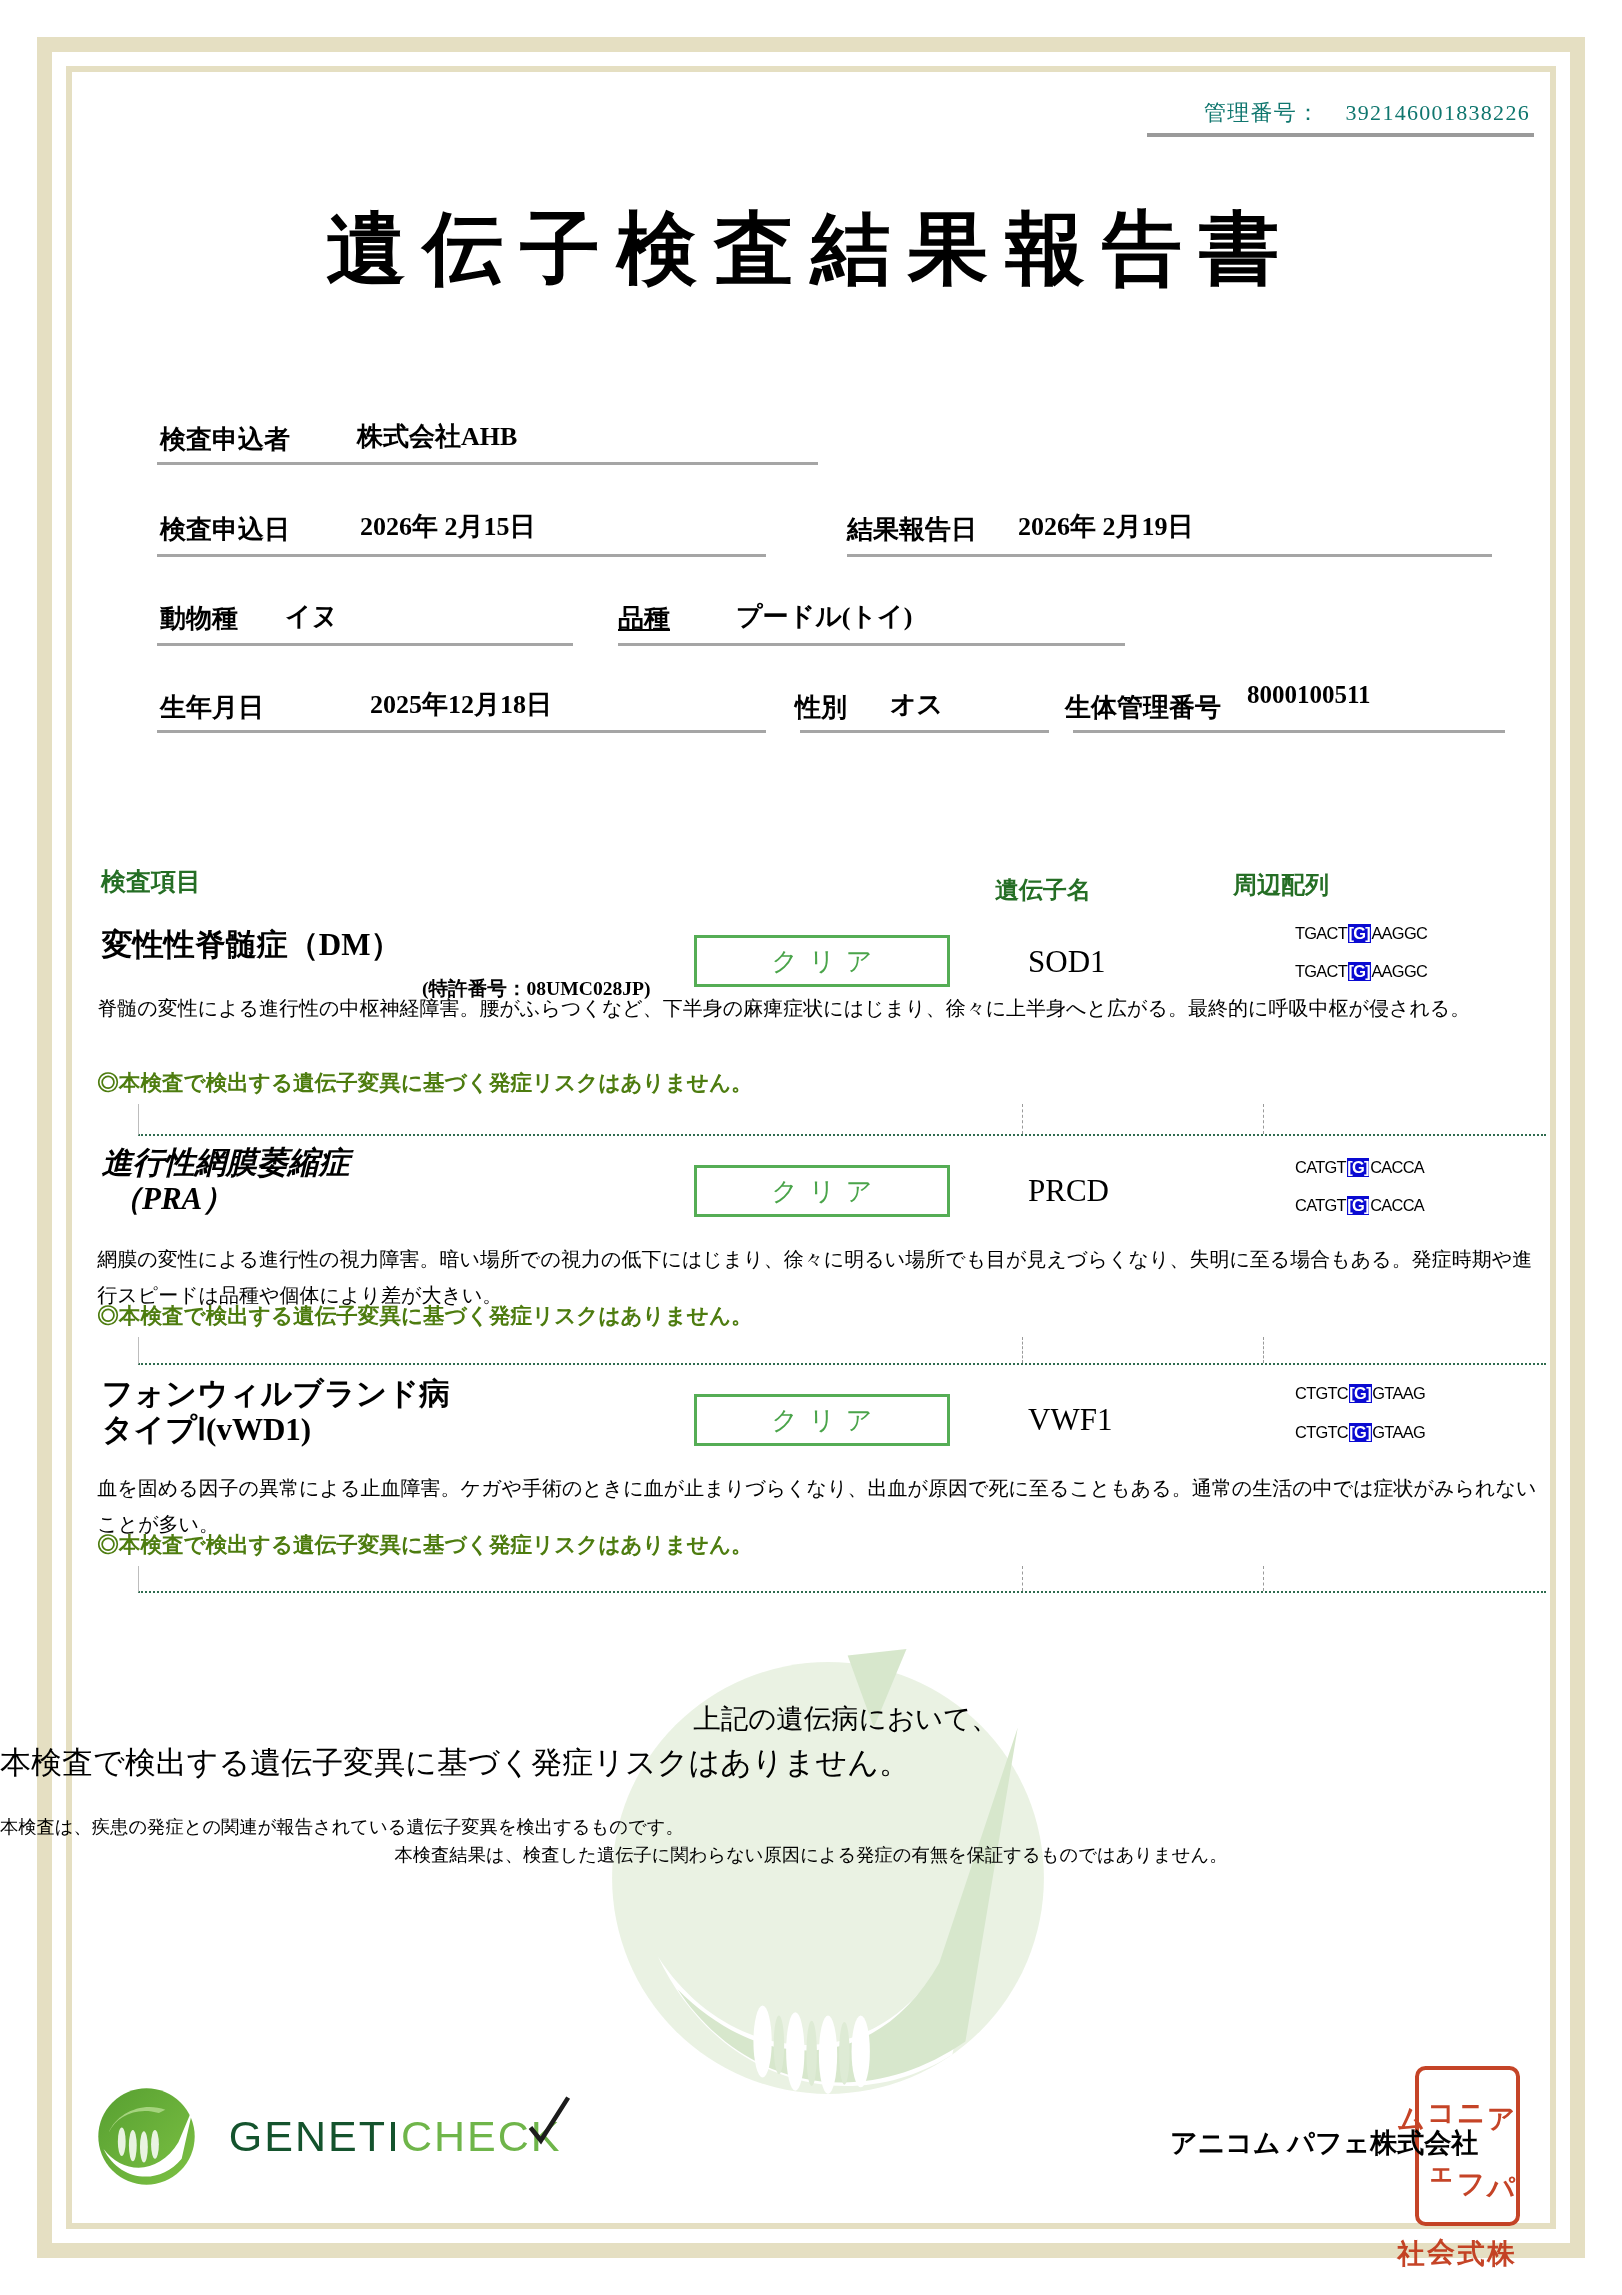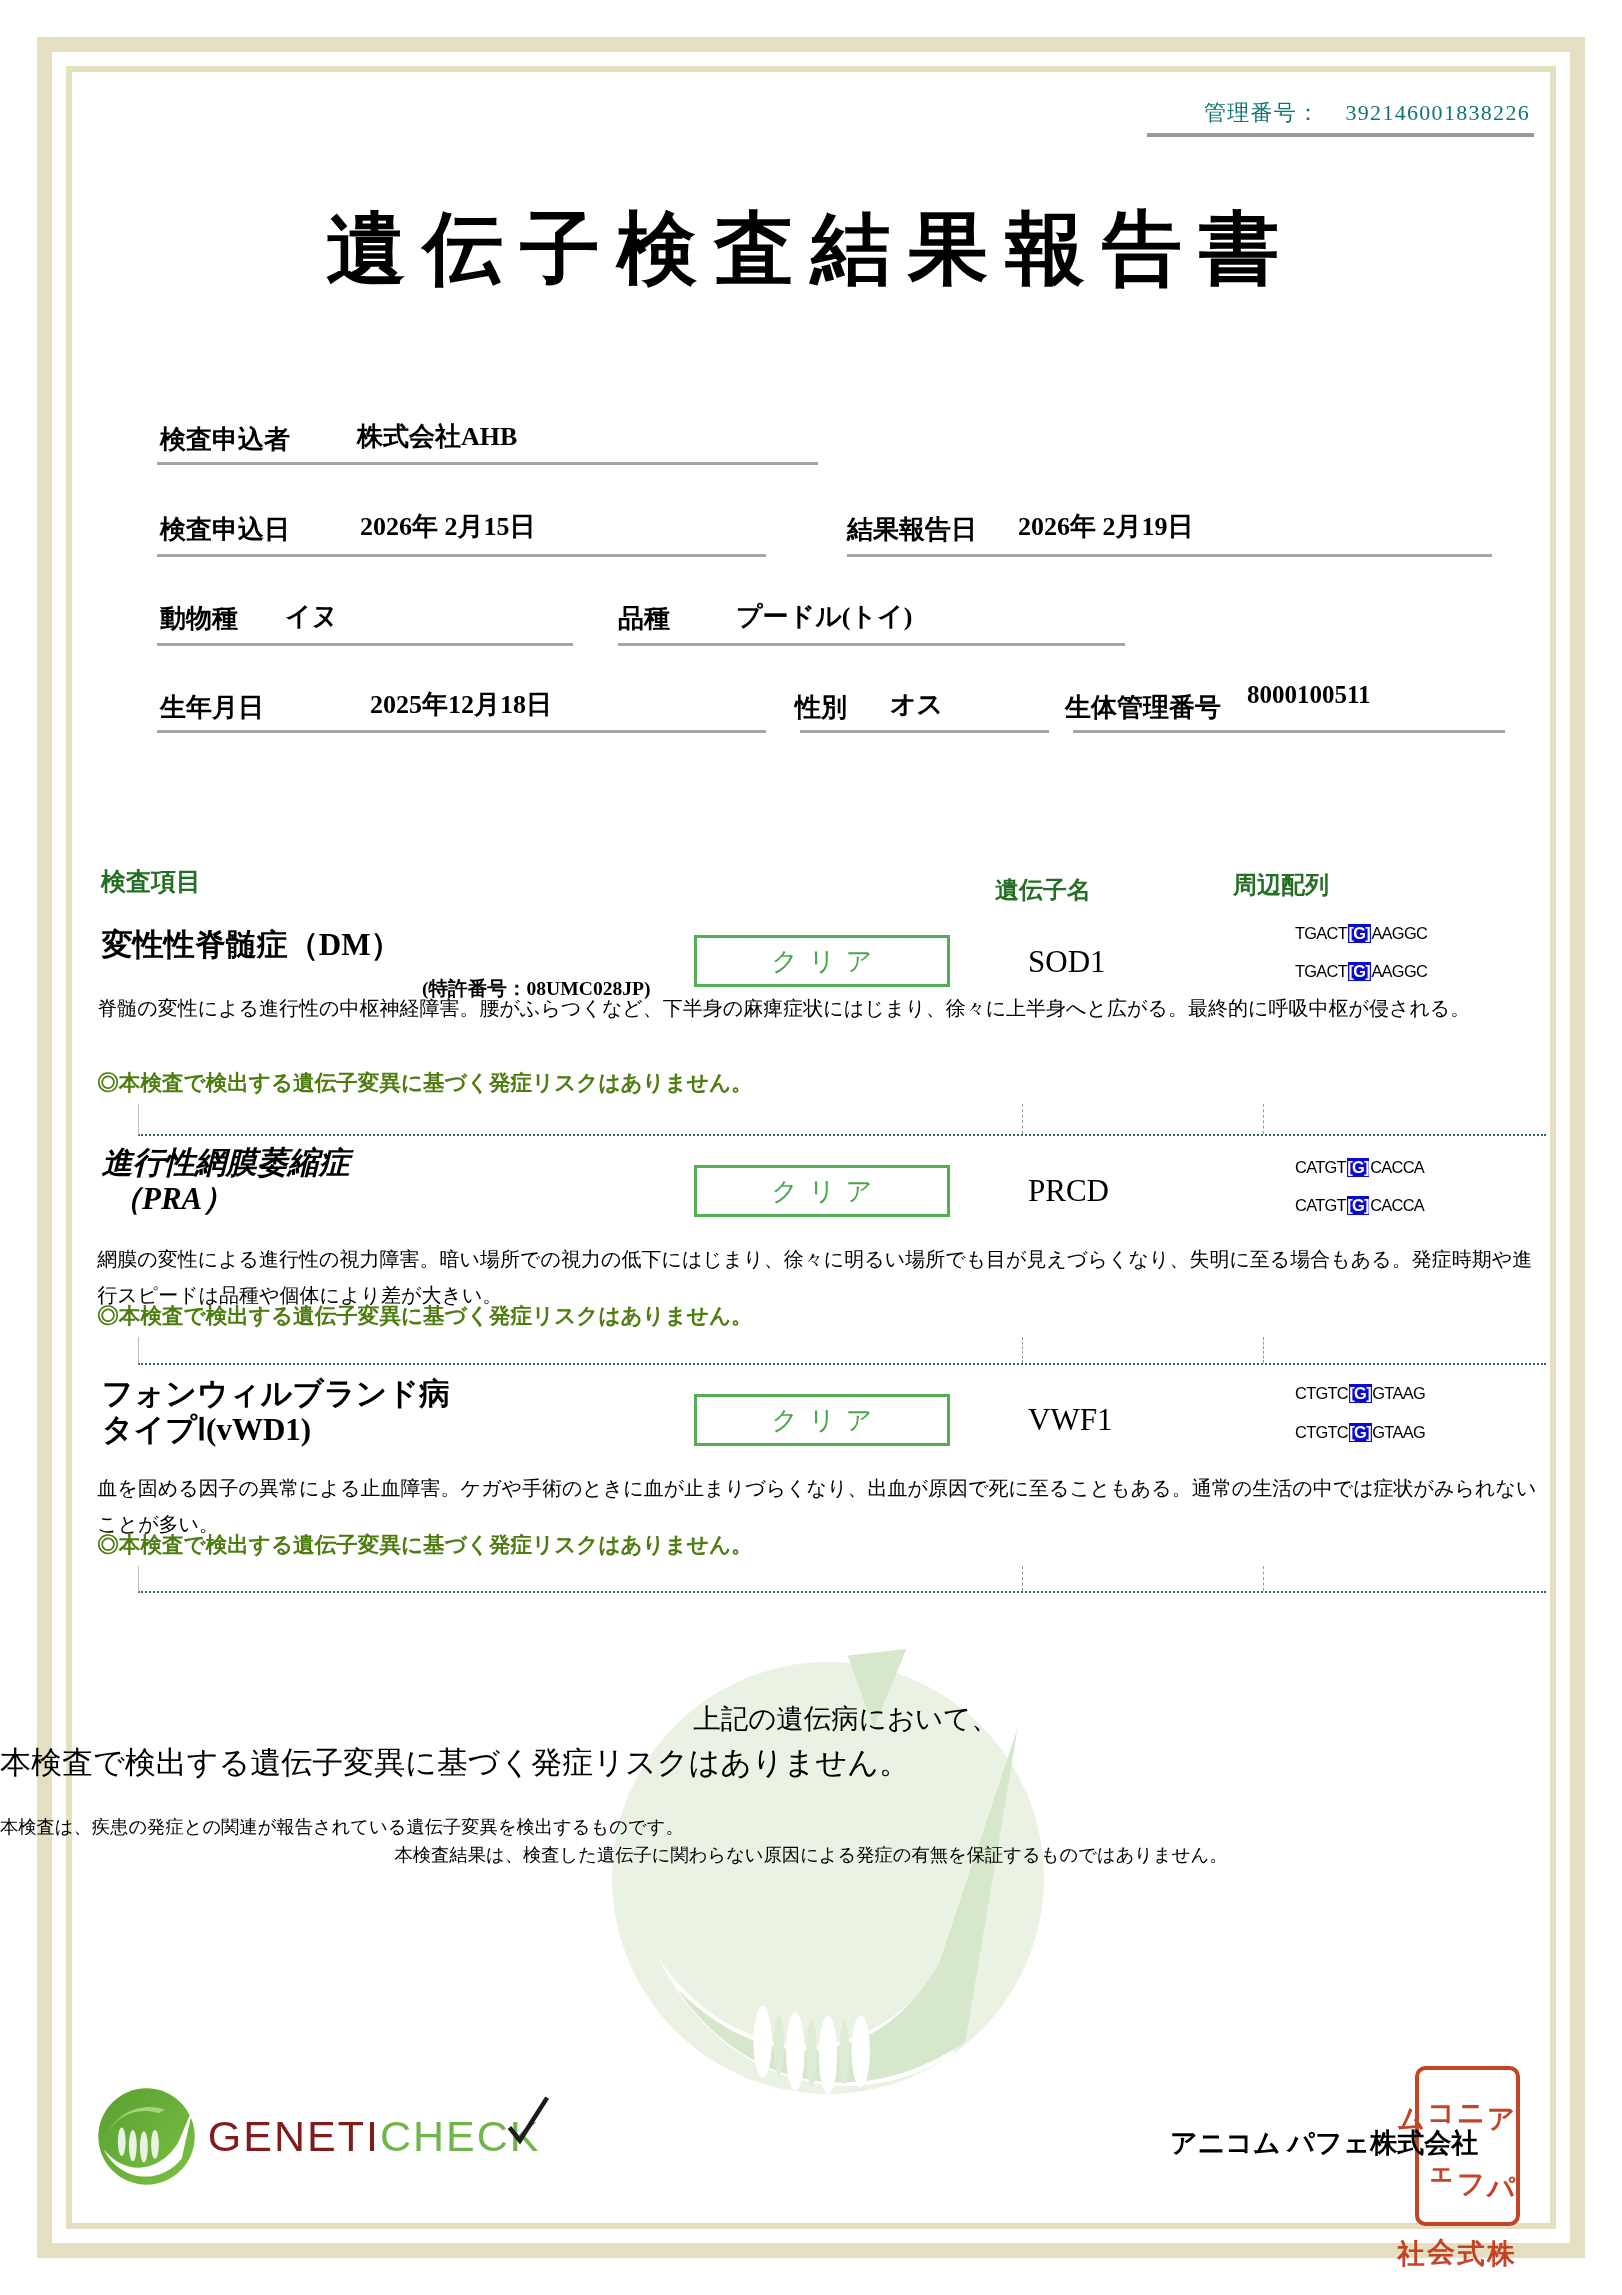--- a/index.html
+++ b/index.html
@@ -61,21 +61,21 @@
   .sum3{position:absolute;top:1814px;left:0;width:100%;font-size:18.3px;
     font-family:"Liberation Sans", sans-serif;white-space:nowrap;}
   .sum4{position:absolute;top:1842px;left:0;width:100%;text-align:center;font-size:18.3px;
     font-family:"Liberation Sans", sans-serif;white-space:nowrap;}
   .watermark{position:absolute;left:599px;top:1649px;width:458px;height:458px;opacity:0.55;}
 
   
   .logo{position:absolute;left:97px;top:2087px;display:flex;align-items:center;}
   .logo-text{font-family:"Liberation Sans", sans-serif;font-size:43px;letter-spacing:2px;
     margin-left:11.8px;position:relative;white-space:nowrap;}
-  .logo-text .p1{color:#7f1d1d;}
+  .logo-text .p1{color:#14532d;margin-left:21px;}
   .logo-text .p2{color:#6fb54a;}
   .logo-check{position:absolute;right:-9.2px;top:-17px;}
 
   
   .company{position:absolute;left:1170px;top:2125px;font-size:27px;font-weight:bold;
     white-space:nowrap;z-index:3;}
   .stamp{position:absolute;left:1415px;top:2066px;width:97px;height:152px;
     border:4.6px solid #c23a1c;border-radius:10.5px;z-index:2;opacity:.95;
     writing-mode:vertical-rl;display:flex;justify-content:center;color:#c23a1c;
     font-weight:bold;background:rgba(255,255,255,0);}
@@ -106,21 +106,21 @@
 <div class="uline" style="left:157px;top:554px;width:609px;"></div>
 
 <div class="lab" style="left:847px;top:512px;">結果報告日</div>
 <div class="val" style="left:1018px;top:509px;">2026年 2月19日</div>
 <div class="uline" style="left:847px;top:554px;width:645px;"></div>
 
 <div class="lab" style="left:160px;top:601px;">動物種</div>
 <div class="val" style="left:285px;top:599px;">イヌ</div>
 <div class="uline" style="left:157px;top:643px;width:416px;"></div>
 
-<div class="lab" style="left:618px;top:601px;">品種</div>
+<div class="lab" style="left:618px;top:601px;text-decoration:underline;">品種</div>
 <div class="val" style="left:736px;top:599px;">プードル(トイ)</div>
 <div class="uline" style="left:618px;top:643px;width:507px;"></div>
 
 <div class="lab" style="left:160px;top:690px;">生年月日</div>
 <div class="val" style="left:370px;top:687px;">2025年12月18日</div>
 <div class="uline" style="left:157px;top:730px;width:609px;"></div>
 
 <div class="lab" style="left:795px;top:690px;">性別</div>
 <div class="val" style="left:890px;top:687px;">オス</div>
 <div class="uline" style="left:800px;top:730px;width:249px;"></div>

